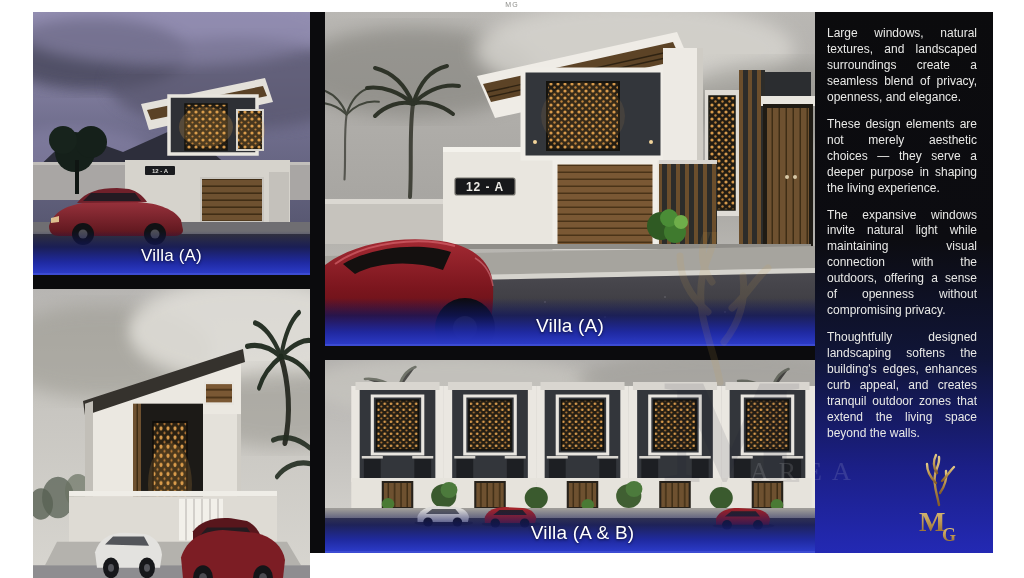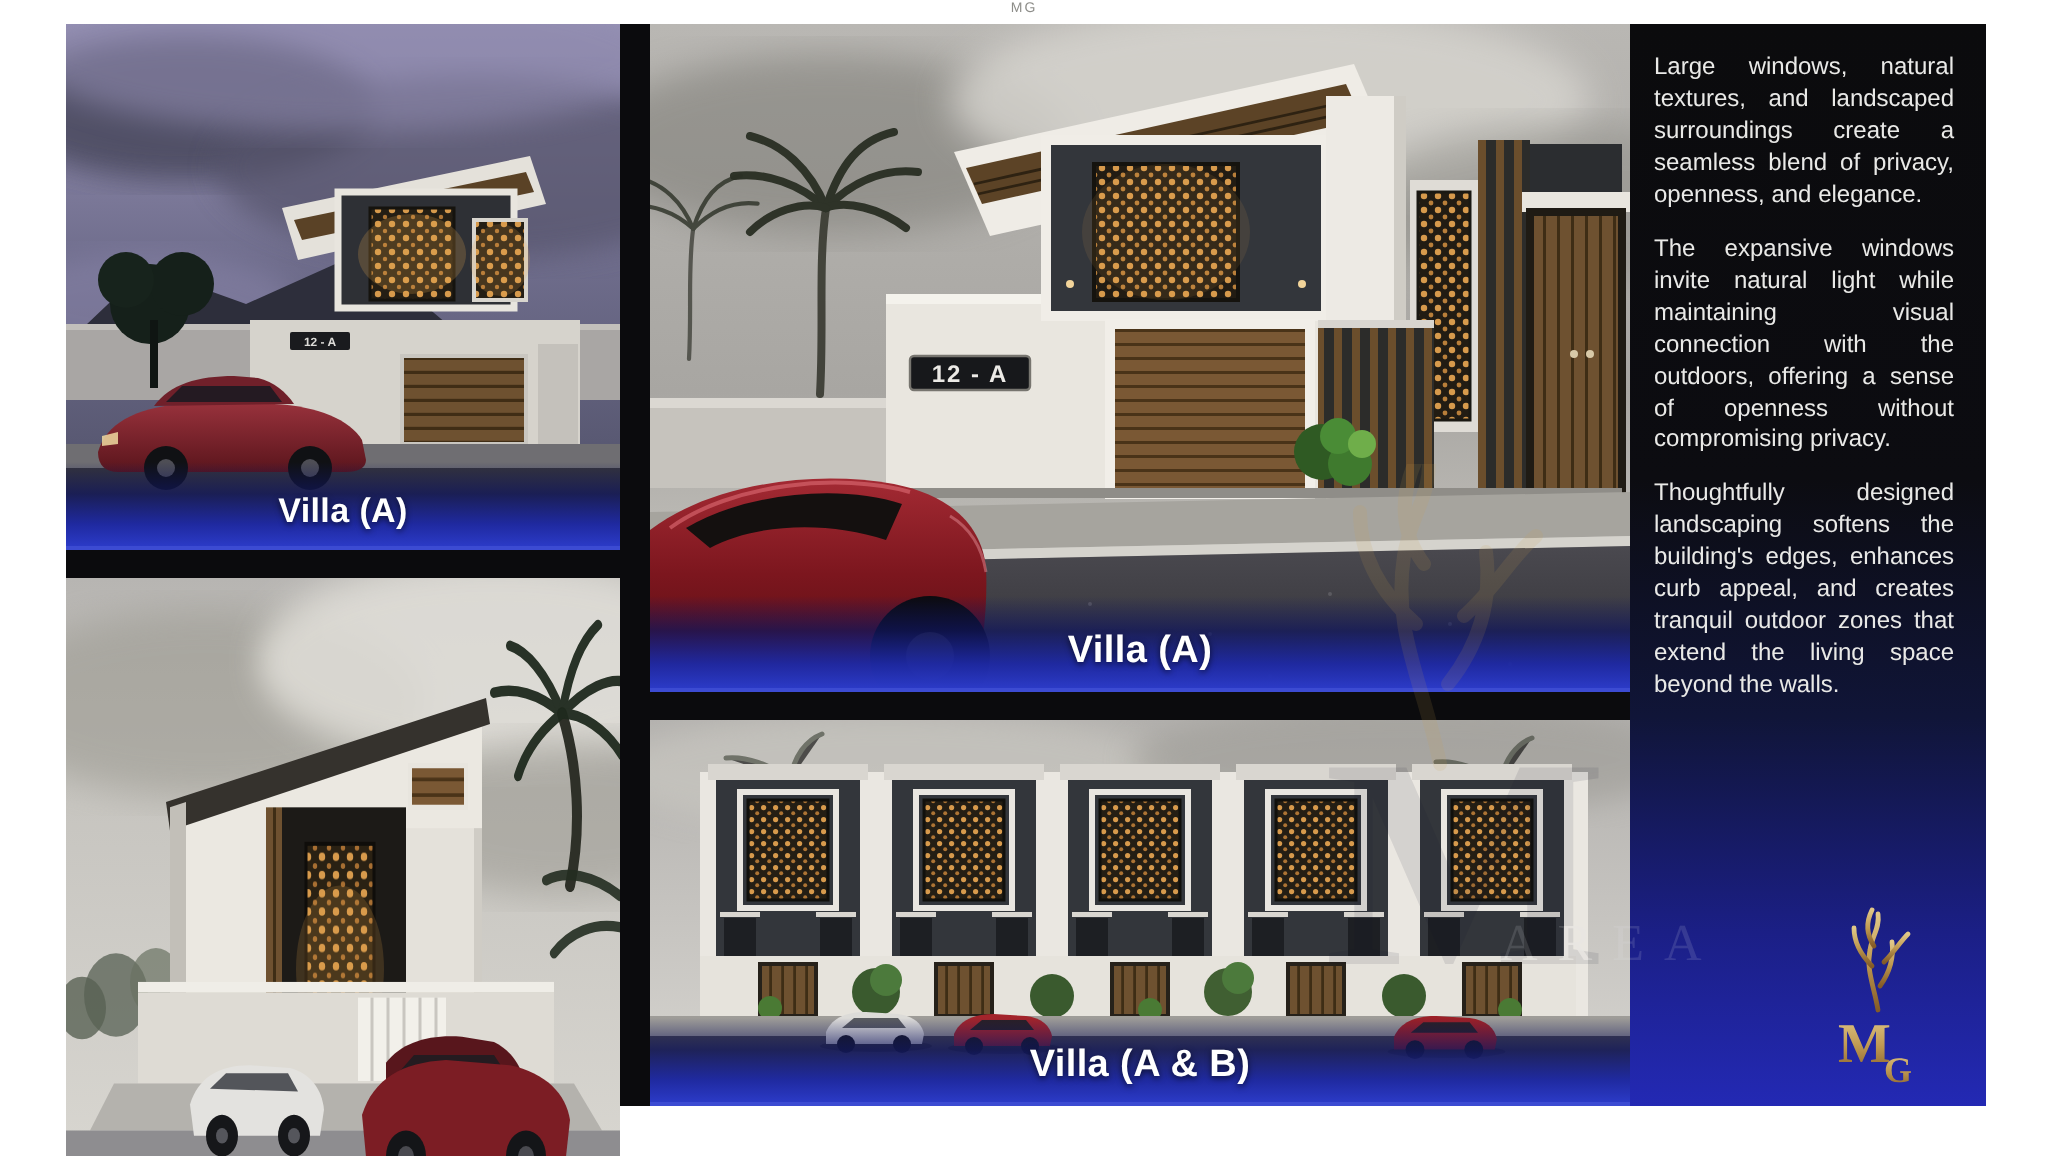--- a/index.html
+++ b/index.html
@@ -6,27 +6,27 @@
   .slide{position:relative;width:1024px;height:578px;background:#ffffff;overflow:hidden;
          font-family:"Liberation Sans",sans-serif;}
   .top-mark{position:absolute;top:1px;left:0;right:0;text-align:center;
             font-size:7px;color:#8d8d89;letter-spacing:1px;}
   .board{position:absolute;left:33px;top:12px;width:960px;height:541px;background:#0b0b0d;}
   .panel{position:absolute;overflow:hidden;background:#c4b5fd;}
   .panel svg.scene{position:absolute;left:0;top:0;width:100%;height:100%;display:block;}
   .panel-tl{left:0;top:0;width:277px;height:263px;}
   .panel-bl{left:0;top:277px;width:277px;height:344px;}
   .panel-c {left:292px;top:0;width:490px;height:334px;}
-  .panel-bc{left:292px;top:348px;width:490px;height:193px;}
+  .panel-bc{left:292px;top:348px;width:490px;height:193px;padding-left:25px;}
   .label-bar{position:absolute;left:0;right:0;bottom:0;height:48px;display:flex;
              align-items:flex-end;justify-content:center;padding-bottom:7px;box-sizing:border-box;
              background:linear-gradient(180deg,rgba(13,17,70,0) 0%,rgba(16,22,95,0.72) 38%,
              rgba(30,41,164,0.96) 74%,#2b3ac6 100%);
              border-bottom:2px solid #3c4bd2;}
-  .label-bar span{color:#ffffff;font-weight:700;font-size:17px;letter-spacing:.2px;
+  .label-bar span{color:#ffffff;font-weight:400;font-size:17px;letter-spacing:.2px;
                   text-shadow:0 1px 3px rgba(0,0,0,.65);}
   .panel-c .label-bar span,.panel-bc .label-bar span{font-size:19px;}
   .panel-right{position:absolute;left:782px;top:0;width:178px;height:541px;
                background:linear-gradient(180deg,#0b0b0d 0%,#0c0c11 42%,#101538 64%,
                #1b1f86 84%,#2329b4 100%);}
   .rp-textwrap{position:absolute;left:12px;right:16px;top:14px;}
   .rp-text{color:#e9e9e7;font-size:12px;line-height:1.33;text-align:justify;
            margin:0 0 11px 0;}
   .corner-logo{position:absolute;right:24px;bottom:6px;width:60px;height:96px;opacity:.95;}
   .watermark{position:absolute;left:600px;top:232px;width:280px;height:305px;opacity:.16;
@@ -427,20 +427,21 @@
         </g>
       </svg>
       <div class="label-bar" style="height:44px">
         <span>Villa (A &amp; B)</span>
       </div>
     </div>
 
     <div class="panel-right">
       <div class="rp-textwrap">
         <p class="rp-text">Large windows, natural textures, and landscaped surroundings create a seamless blend of privacy, openness, and elegance.</p>
+        <p class="rp-text">These design elements are not merely aesthetic choices — they serve a deeper purpose in shaping the living experience.</p>
         <p class="rp-text">The expansive windows invite natural light while maintaining visual connection with the outdoors, offering a sense of openness without compromising privacy.</p>
         <p class="rp-text">Thoughtfully designed landscaping softens the building's edges, enhances curb appeal, and creates tranquil outdoor zones that extend the living space beyond the walls.</p>
       </div>
       <svg class="corner-logo" viewBox="0 0 60 96">
         <defs>
           <linearGradient id="gold-lg" x1="0" y1="0" x2="0" y2="1">
             <stop offset="0" stop-color="#ecd188"></stop>
               <stop offset=".5" stop-color="#c9a14f"></stop>
             <stop offset="1" stop-color="#8a5f22"></stop>
           </linearGradient>

